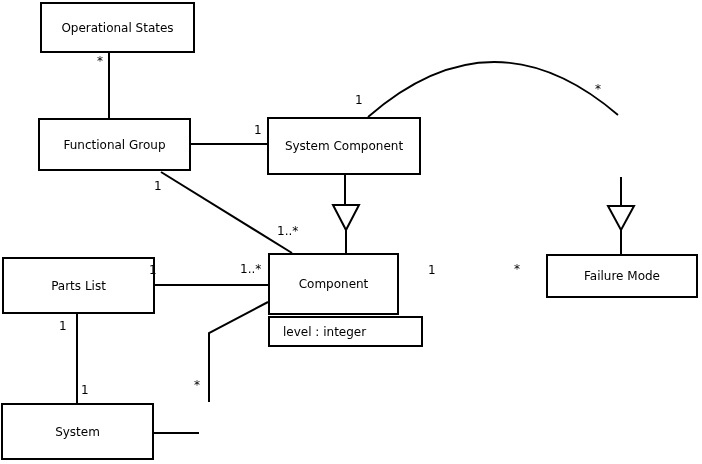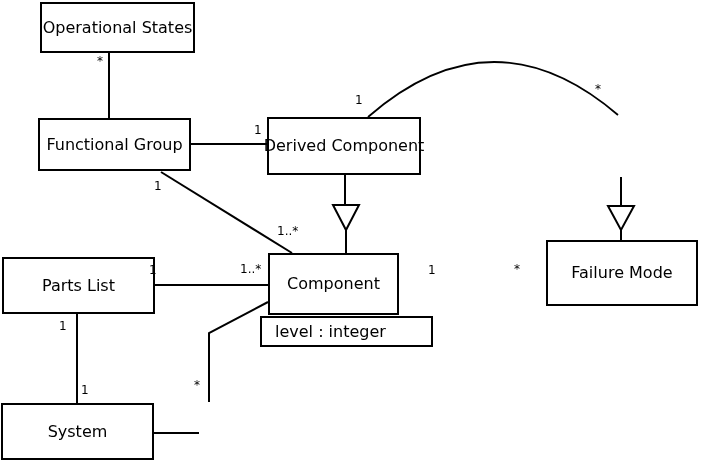--- a/index.html
+++ b/index.html
@@ -14,21 +14,21 @@
   }
   .edges { position: absolute; left: 0; top: 0; z-index: 0; }
   .node {
     position: absolute;
     box-sizing: border-box;
     border: 2px solid #000000;
     background: #ffffff;
     display: flex;
     align-items: center;
     justify-content: center;
-    font-size: 16px;
+    font-size: 12px;
     line-height: 14px;
     z-index: 1;
     white-space: nowrap;
   }
   .node.attr-box {
     justify-content: flex-start;
     padding-left: 13px;
   }
   .mult {
     position: absolute;
@@ -68,37 +68,37 @@
 
   <div class="node" style="left:40px;top:2px;width:155px;height:51px">
     <span>Operational States</span>
   </div>
 
   <div class="node" style="left:38px;top:118px;width:153px;height:53px">
     <span>Functional Group</span>
   </div>
 
   <div class="node" style="left:267px;top:117px;width:154px;height:58px">
-    <span>Derived Component</span>
+    <span>System Component</span>
   </div>
 
 
   <div class="node" style="left:2px;top:257px;width:153px;height:57px">
     <span>Parts List</span>
   </div>
 
   <div class="node" style="left:268px;top:253px;width:131px;height:62px">
     <span>Component</span>
   </div>
 
-  <div class="node attr-box" style="left:260px;top:316px;width:173px;height:31px">
+  <div class="node attr-box" style="left:268px;top:316px;width:155px;height:31px">
     <span>level : integer</span>
   </div>
 
-  <div class="node" style="left:546px;top:240px;width:152px;height:66px">
+  <div class="node" style="left:546px;top:254px;width:152px;height:44px">
     <span>Failure Mode</span>
   </div>
 
   <div class="node" style="left:1px;top:403px;width:153px;height:57px">
     <span>System</span>
   </div>
 
 
   <span class="mult" style="left:97px;top:55px">*</span>
 

